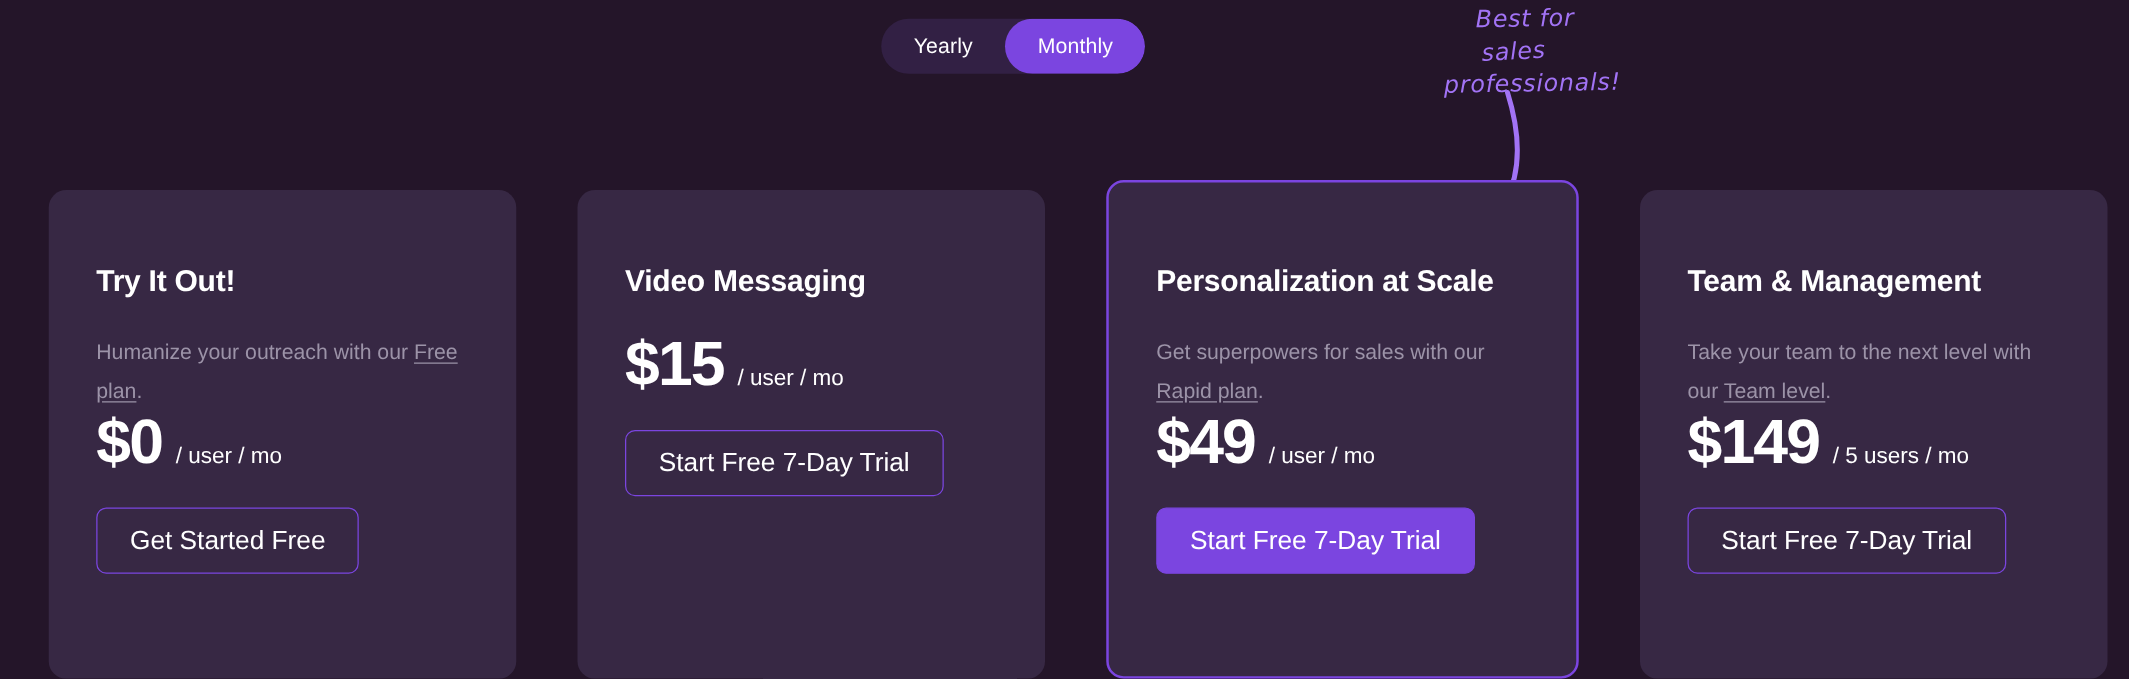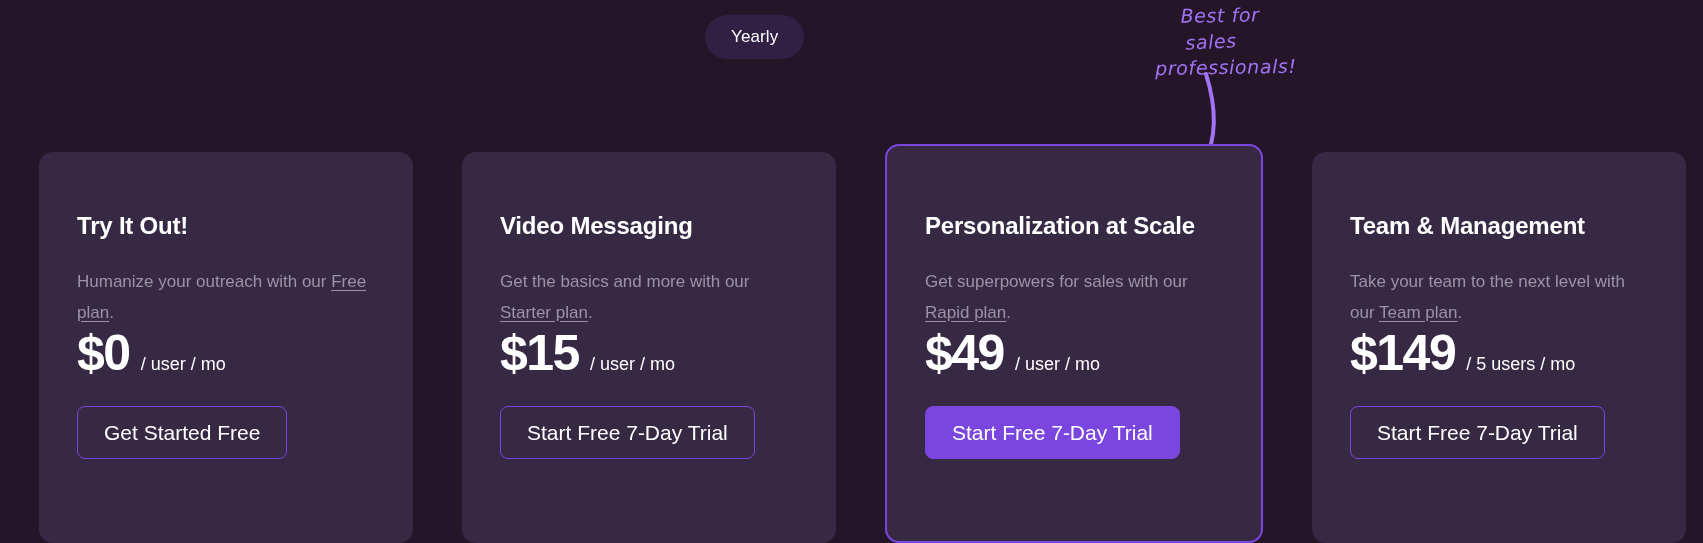--- a/index.html
+++ b/index.html
@@ -166,20 +166,21 @@
     background: #7B45E0;
     border: 1px solid #7B45E0;
     color: #FFFFFF;
   }
 </style>
 </head>
 <body>
 
 <div class="toggle-wrap">
   <button class="toggle-opt">Yearly</button>
+  <button class="toggle-opt active">Monthly</button>
 </div>
 
 <div class="annotation">
   <span class="l1">Best for</span>
   <span class="l2">sales</span>
   <span class="l3">professionals!</span>
 </div>
 
 <svg class="annotation-arrow" viewBox="0 0 140 135" fill="none">
   <path d="M 76 4 C 86 36, 88 66, 74 92 C 62 112, 38 122, 16 128" stroke="#A273F5" stroke-width="4" stroke-linecap="round" fill="none"></path>
@@ -192,41 +193,40 @@
     <div class="card-desc"><span>Humanize your outreach with our </span><span class="plan-link">Free plan</span><span>.</span></div>
     <div class="price-row">
       <span class="price-amount">$0</span>
       <span class="price-suffix">/ user / mo</span>
     </div>
     <button class="cta outline">Get Started Free</button>
   </div>
 
   <div class="card">
     <div class="card-title">Video Messaging</div>
-    <div class="card-desc"><span>Get the basics and more with our </span><span class="plan-link">Starter plan</span><span>.</span></div>
     <div class="price-row">
       <span class="price-amount">$15</span>
       <span class="price-suffix">/ user / mo</span>
     </div>
     <button class="cta outline">Start Free 7-Day Trial</button>
   </div>
 
   <div class="card featured">
     <div class="card-title">Personalization at Scale</div>
     <div class="card-desc"><span>Get superpowers for sales with our </span><span class="plan-link">Rapid plan</span><span>.</span></div>
     <div class="price-row">
       <span class="price-amount">$49</span>
       <span class="price-suffix">/ user / mo</span>
     </div>
     <button class="cta filled">Start Free 7-Day Trial</button>
   </div>
 
   <div class="card">
     <div class="card-title">Team &amp; Management</div>
-    <div class="card-desc"><span>Take your team to the next level with our </span><span class="plan-link">Team plan</span><span>.</span></div>
+    <div class="card-desc"><span>Take your team to the next level with our </span><span class="plan-link">Team level</span><span>.</span></div>
     <div class="price-row">
       <span class="price-amount">$149</span>
       <span class="price-suffix">/ 5 users / mo</span>
     </div>
     <button class="cta outline">Start Free 7-Day Trial</button>
   </div>
 
 </div>
 
 </body></html>

